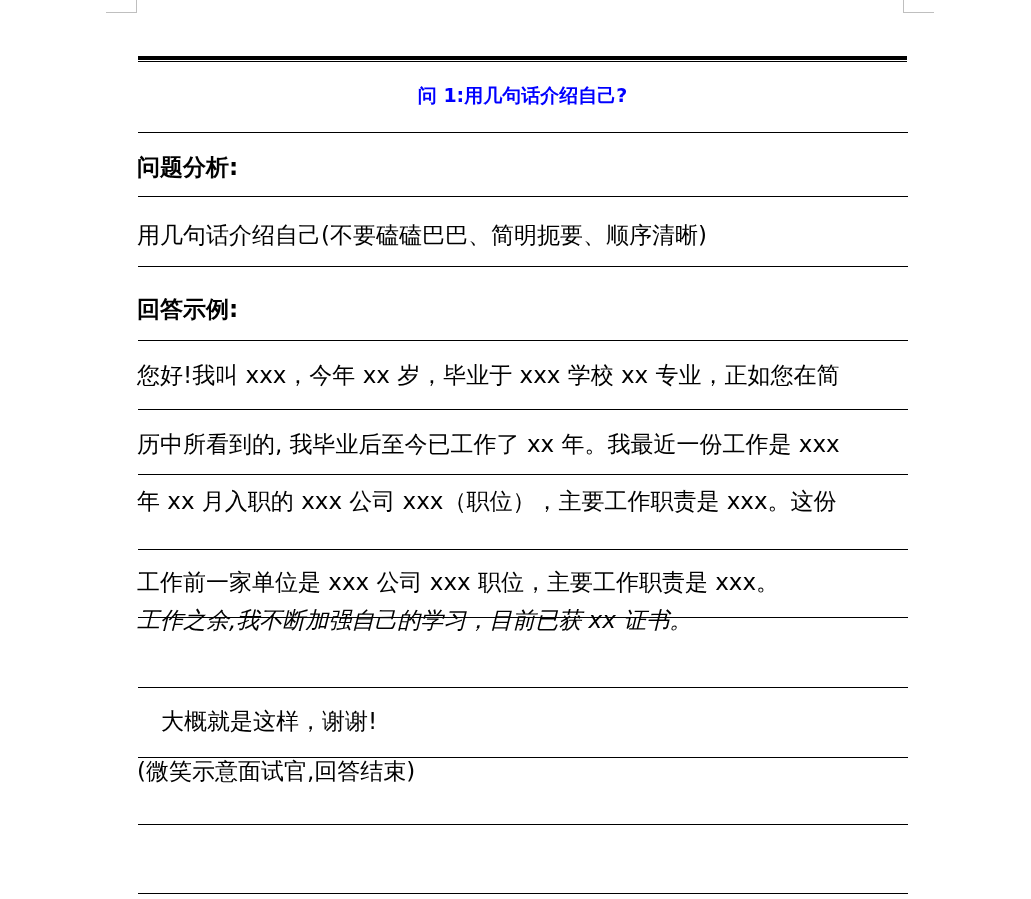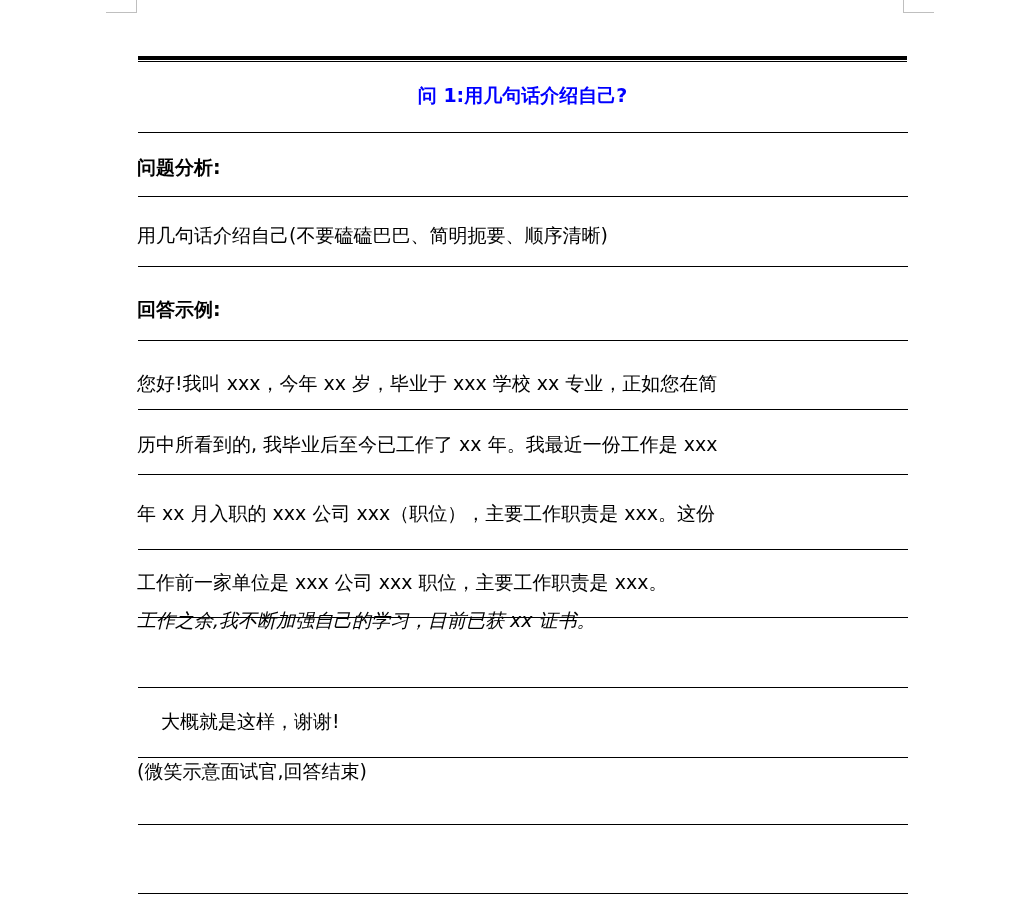--- a/index.html
+++ b/index.html
@@ -55,21 +55,21 @@
   .hr {
     position: absolute;
     left: 138px;
     width: 770px;
     height: 1px;
     background: #000000;
   }
   .line {
     position: absolute;
     left: 137px;
-    font-size: 19px;
+    font-size: 23px;
     line-height: 32px;
     white-space: nowrap;
     letter-spacing: 0px;
   }
   .line.bold { font-weight: bold; }
 </style>
 </head>
 <body>
 
 <div class="corner tl"></div>
@@ -84,27 +84,27 @@
 
 <div class="line bold" style="top:151px;">问题分析:</div>
 <div class="hr" style="top:196px;"></div>
 
 <div class="line" style="top:219px;">用几句话介绍自己(不要磕磕巴巴、简明扼要、顺序清晰)</div>
 <div class="hr" style="top:266px;"></div>
 
 <div class="line bold" style="top:293px;text-align:center;">回答示例:</div>
 <div class="hr" style="top:340px;"></div>
 
-<div class="line" style="top:359px;margin-top:8px;">您好!我叫 xxx，今年 xx 岁，毕业于 xxx 学校 xx 专业，正如您在简</div>
+<div class="line" style="top:359px;">您好!我叫 xxx，今年 xx 岁，毕业于 xxx 学校 xx 专业，正如您在简</div>
 <div class="hr" style="top:409px;"></div>
 
 <div class="line" style="top:428px;text-align:right;">历中所看到的, 我毕业后至今已工作了 xx 年。我最近一份工作是 xxx</div>
 <div class="hr" style="top:474px;"></div>
 
-<div class="line" style="top:497px;">年  xx 月入职的 xxx 公司 xxx（职位），主要工作职责是 xxx。这份</div>
+<div class="line" style="top:485px;">年  xx 月入职的 xxx 公司 xxx（职位），主要工作职责是 xxx。这份</div>
 <div class="hr" style="top:549px;"></div>
 
 <div class="line" style="top:566px;">工作前一家单位是 xxx 公司 xxx 职位，主要工作职责是 xxx。</div>
 <div class="hr" style="top:617px;"></div>
 
 <div class="line" style="top:604px;font-style:italic;">工作之余,我不断加强自己的学习，目前已获 xx 证书。</div>
 <div class="hr" style="top:687px;"></div>
 
 <div class="line" style="top:705px;margin-left:24px;">大概就是这样，谢谢!</div>
 <div class="hr" style="top:757px;"></div>

